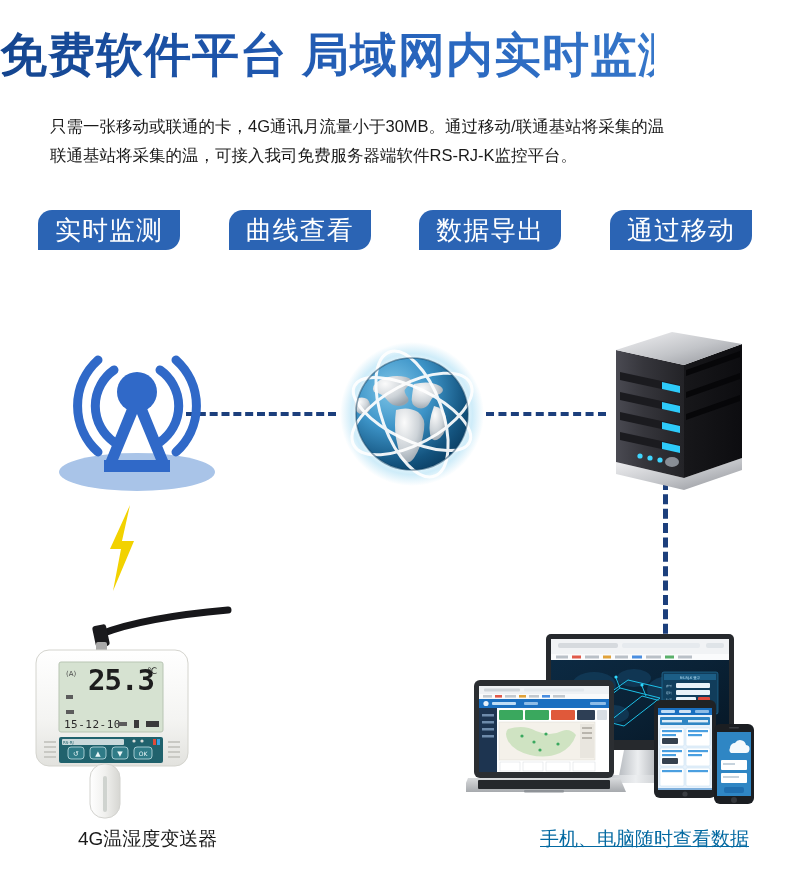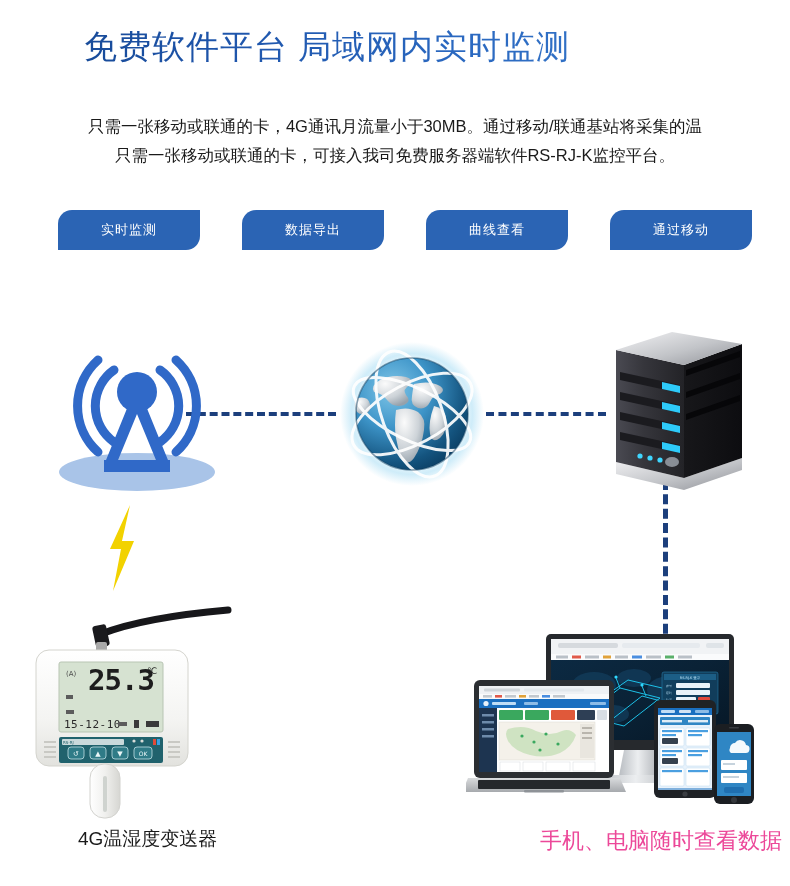--- a/index.html
+++ b/index.html
@@ -8,51 +8,50 @@
     background: #ffffff;
     font-family: "Liberation Sans", "DejaVu Sans", sans-serif;
     overflow: hidden;
   }
   .page { position: relative; width: 790px; height: 886px; background:#fff; }
 
   
   .title {
     position: absolute; left: 0; top: 28px; width: 654px;
     text-align: center;
-    font-size: 33px; font-weight: normal; letter-spacing: 1px;
+    font-size: 47px; font-weight: bold; letter-spacing: 1px;
     background: linear-gradient(90deg, #14458f 0%, #1e55ab 35%, #2a68c0 70%, #3576c9 100%);
     -webkit-background-clip: text; background-clip: text;
     -webkit-text-fill-color: transparent; color: transparent;
     white-space: nowrap;
     line-height: 1.15;
   }
 
   
   .subtext {
     position: absolute; left: 50%; transform: translateX(-50%);
     top: 112px; width: 690px;
-    text-align: center;
+    text-align: left;
     font-size: 16.5px; color: #1a1a1a; line-height: 29px;
   }
   .subtext div { white-space: nowrap; }
 
   
   .tags {
     position: absolute; left: 38px; top: 210px; width: 714px;
     display: flex; justify-content: space-between;
   }
   .tag {
     width: 142px; height: 40px;
     background: #2b64b4;
     border-radius: 14px 0 14px 0;
-    color: #fff; font-size: 13px;
+    color: #fff; font-size: 26px;
     display: flex; align-items: center; justify-content: center;
     letter-spacing: 1px;
     cursor: pointer;
-    margin-left: 20px;
   }
 
   
   .diagram { position: absolute; left:0; top: 300px; width: 790px; height: 586px; }
 
   
   .tower { position: absolute; left: 42px; top: 22px; width: 190px; height: 180px; }
   
   .globe { position: absolute; left: 322px; top: 40px; width: 180px; height: 152px; }
   
@@ -70,43 +69,43 @@
   .bolt { position: absolute; left: 100px; top: 205px; width: 44px; height: 86px; }
 
   
   .sensor { position: absolute; left: 22px; top: 292px; width: 220px; height: 228px; }
 
   
   .devices { position: absolute; left: 466px; top: 330px; width: 310px; height: 190px; }
 
   
   .cap-left  { position:absolute; left: 78px; top: 826px; font-size: 19px; color:#1a1a1a; }
-  .cap-right { position:absolute; left: 540px; top: 826px; font-size: 22px; color:#ec4899; }
+  .cap-right { position:absolute; left: 540px; top: 826px; font-size: 19px; color:#0369a1;text-decoration:underline; }
 </style>
 </head>
 <body>
 
 <div class="page">
 
   <div class="title">免费软件平台 局域网内实时监测</div>
 
   <div class="subtext">
     <div>只需一张移动或联通的卡，4G通讯月流量小于30MB。通过移动/联通基站将采集的温</div>
-    <div>只需一张移动或联通的卡，可接入我司免费服务器端软件RS-RJ-K监控平台。</div>
+    <div>联通基站将采集的温，可接入我司免费服务器端软件RS-RJ-K监控平台。</div>
   </div>
 
   <div class="tags">
     <div class="tag">
       <span>实时监测</span>
     </div>
     <div class="tag">
+      <span>曲线查看</span>
+    </div>
+    <div class="tag">
       <span>数据导出</span>
-    </div>
-    <div class="tag">
-      <span>曲线查看</span>
     </div>
     <div class="tag">
       <span>通过移动</span>
     </div>
   </div>
 
   <div class="diagram">
 
     <div class="dash-h1"></div>
     <div class="dash-h2"></div>

